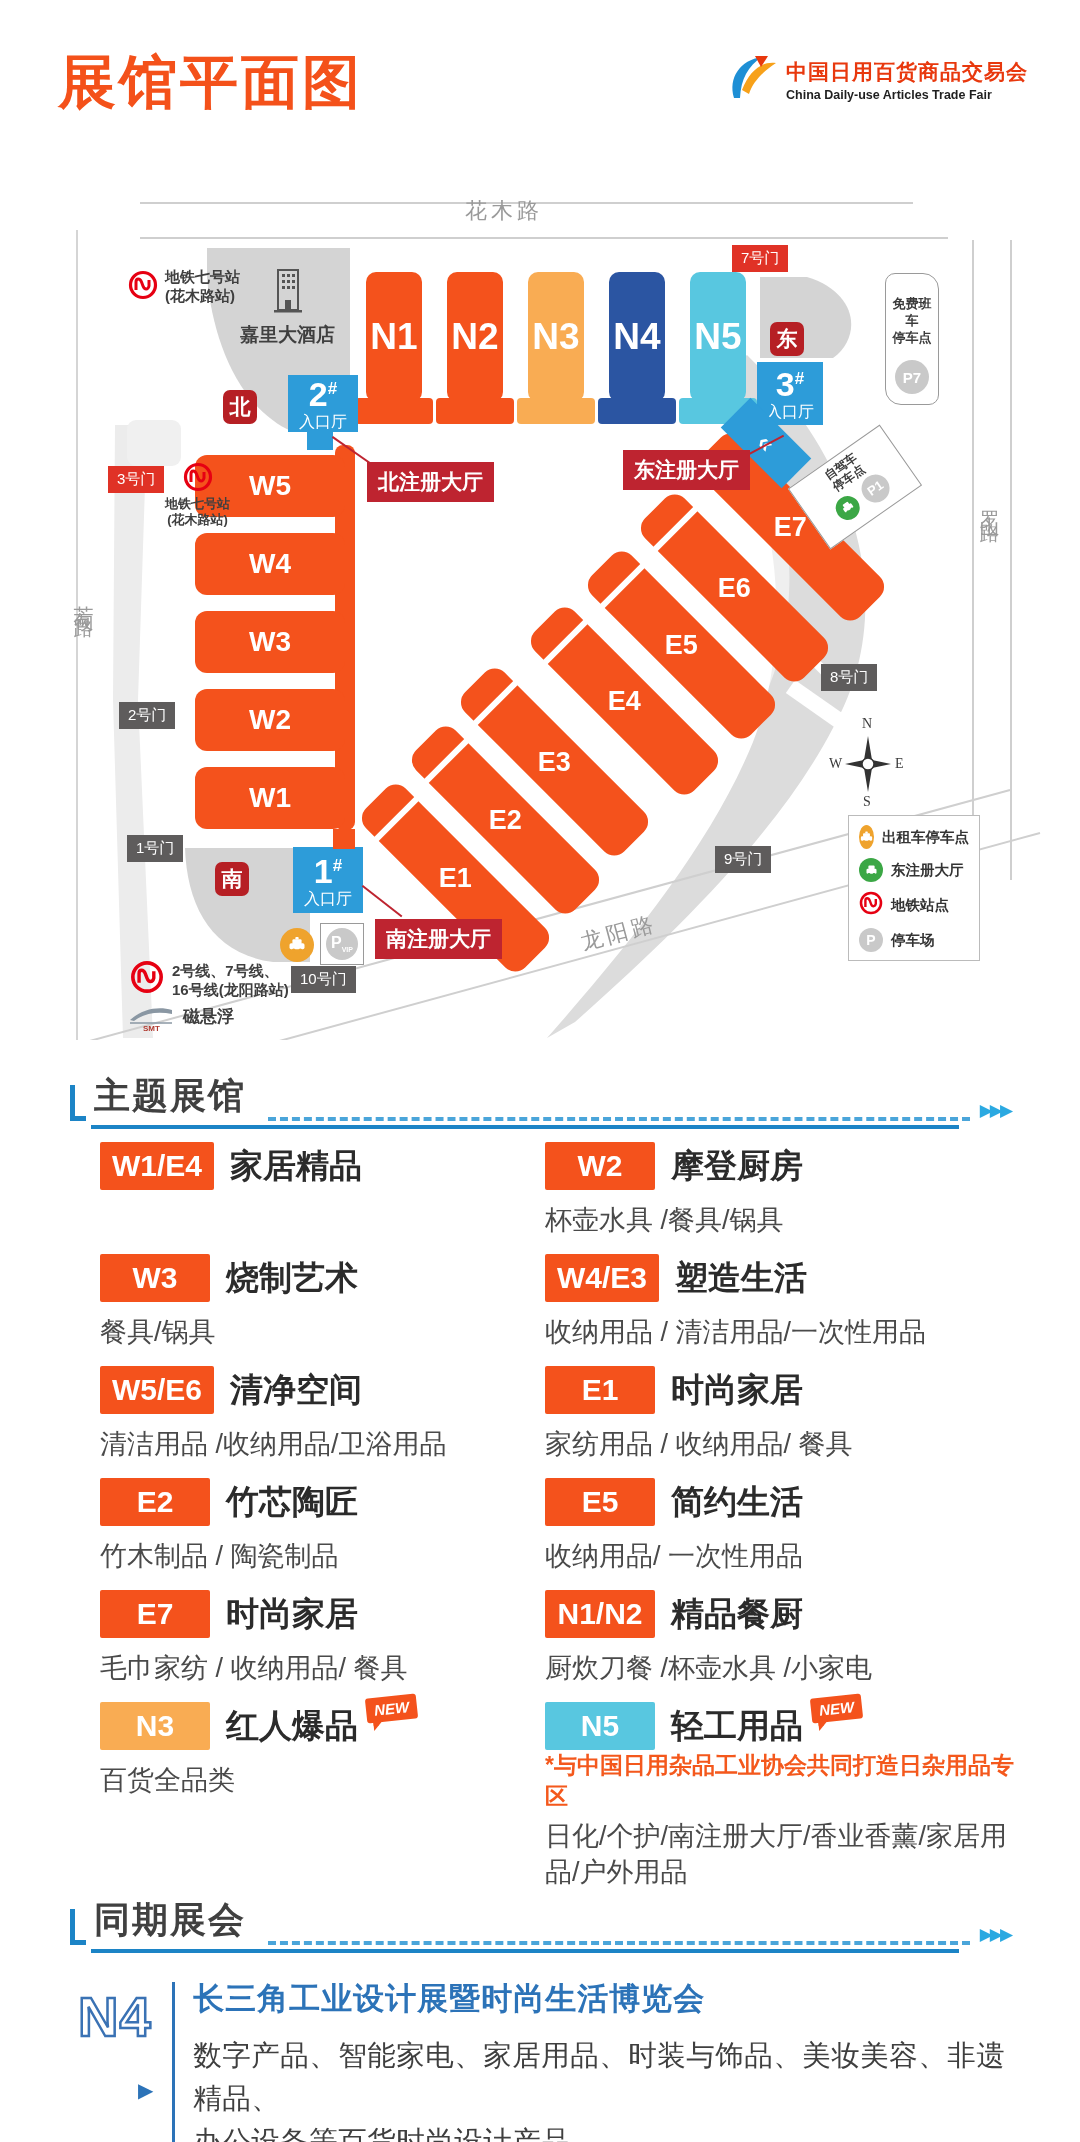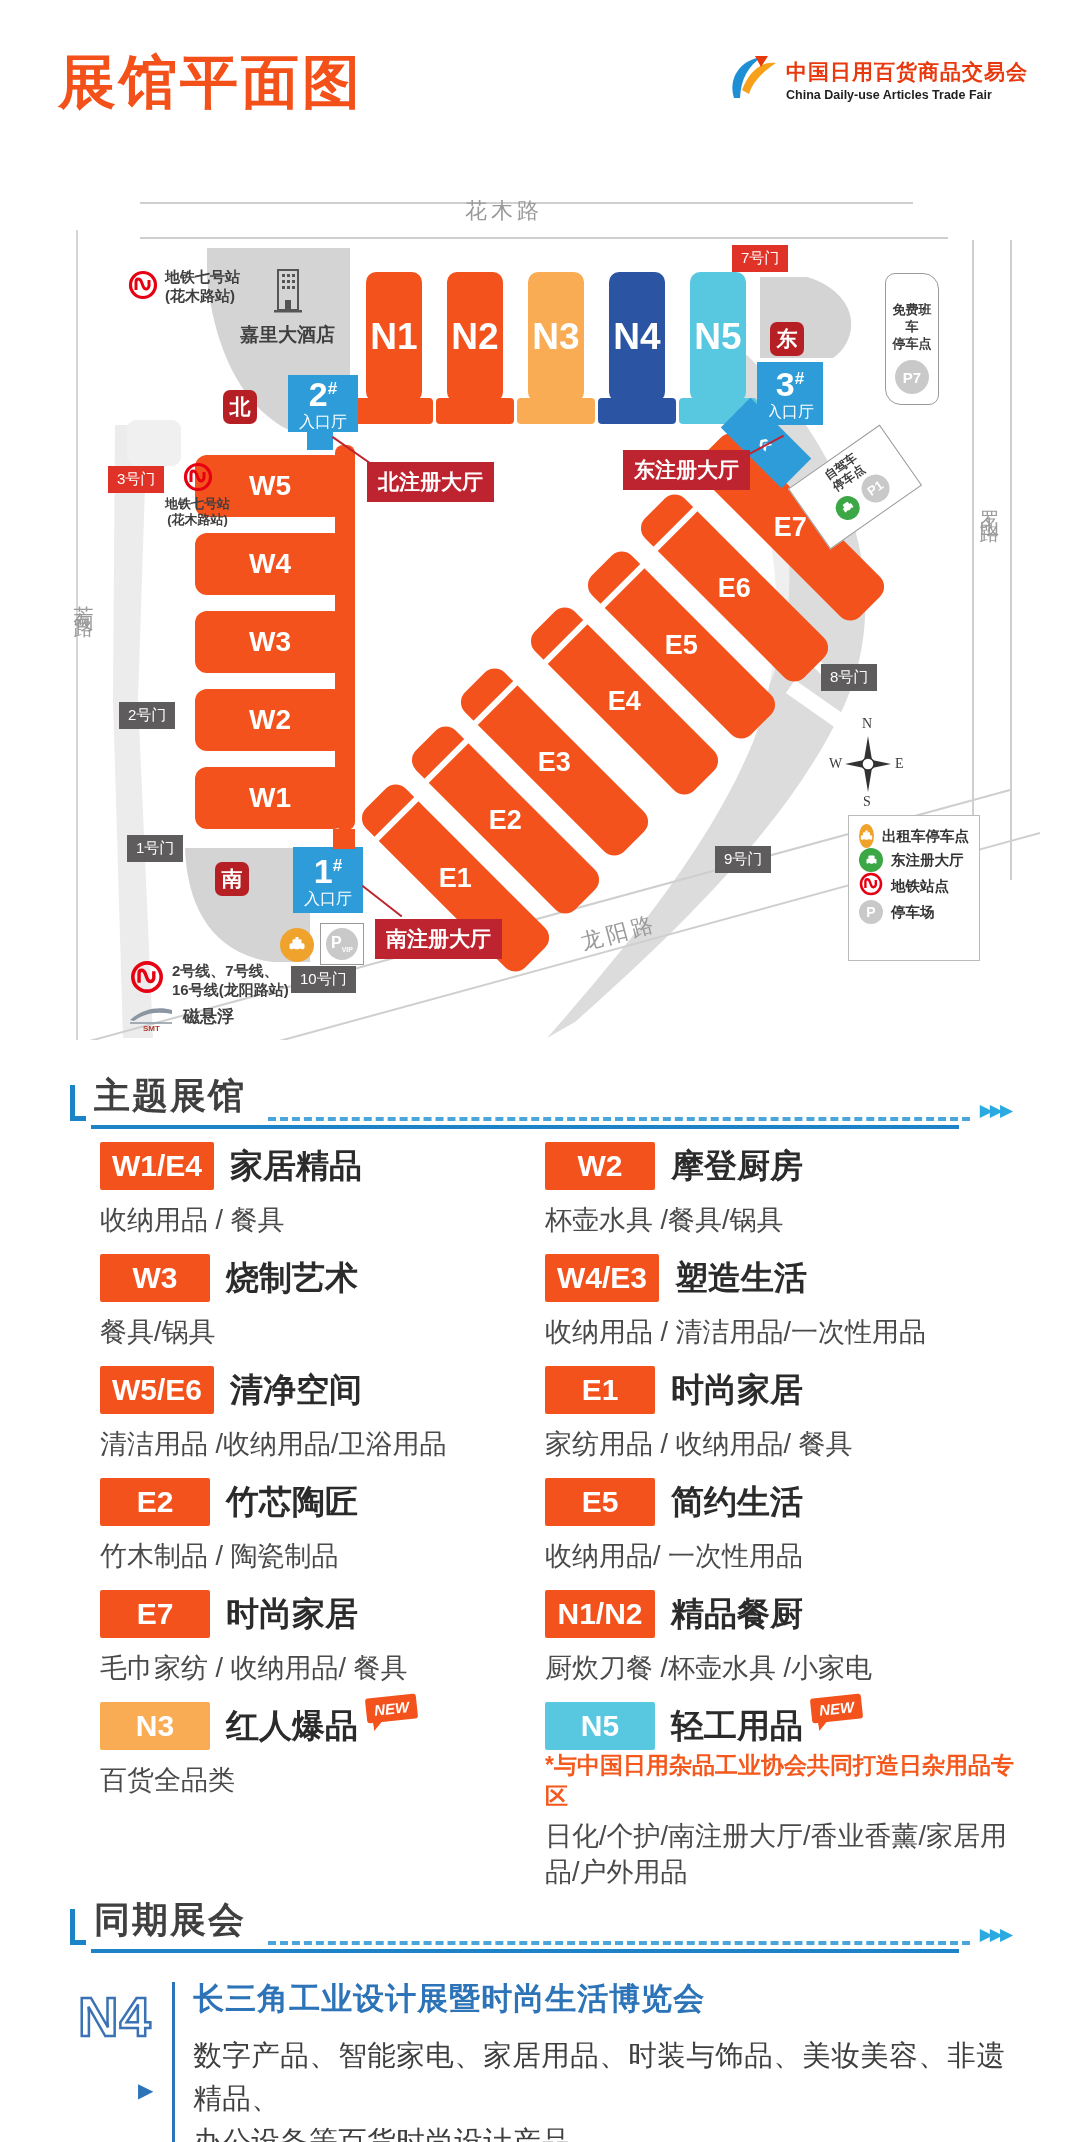--- a/index.html
+++ b/index.html
@@ -55,34 +55,34 @@
        padding:6px 11px;white-space:nowrap}
   .pline{position:absolute;border-top:2px solid var(--reg-red);transform-origin:left top}
 
   .map-note{position:absolute;font-size:13px;font-weight:bold;color:#3f3f3f;line-height:1.25;white-space:nowrap}
   .metro-ic{display:inline-block}
   .pcirc{border-radius:50%;background:#C9C9C9;color:#fff;font-weight:bold;
          display:flex;align-items:center;justify-content:center}
 
   .p7box{left:850px;top:133px;width:54px;height:132px;background:#fff;border:1px solid #9a9a9a;
          border-radius:10px 16px 10px 16px;display:flex;flex-direction:column;align-items:center;
-         justify-content:space-between;padding:28px 2px 10px}
+         justify-content:space-between;padding:22px 2px 10px}
   .p7box .t{font-size:13px;font-weight:bold;text-align:center;line-height:1.3}
   .p1box{left:764px;top:310px;width:112px;height:74px;background:#fff;border:1px solid #9a9a9a;
          transform:rotate(-35deg);display:flex;flex-direction:column;align-items:center;padding-top:4px}
   .p1box .t{font-size:12px;font-weight:bold;line-height:1.2;text-align:center}
   .p1row{display:flex;align-items:center;gap:8px;margin-top:2px}
   .iccirc{border-radius:50%;display:flex;align-items:center;justify-content:center}
   .vipbox{left:285px;top:783px;width:44px;height:42px;background:#fff;border:1px solid #9a9a9a;
           display:flex;align-items:center;justify-content:center}
   .vipbox .pcirc{width:32px;height:32px;font-size:16px}
   .vipbox sub{font-size:7px}
 
   .legend{left:813px;top:675px;width:132px;height:146px;background:#fff;border:1px solid #bbb;
-          display:flex;flex-direction:column;justify-content:flex-start;padding:8px 10px}
+          display:flex;flex-direction:column;justify-content:flex-end;gap:9px;padding:8px 10px}
   .lg-row{display:flex;align-items:center;gap:8px}
   .lg-row .lbl{font-size:14.5px;font-weight:bold;color:#333;white-space:nowrap}
 
   
   .sec-head{left:70px;width:940px}
   .sec-row{display:flex;align-items:flex-end}
   .bracket{width:16px;height:36px;border-left:5px solid var(--line-blue);
            border-bottom:5px solid var(--line-blue);margin-right:8px;margin-top:8px}
   .sec-title{font-size:36px;font-weight:bold;color:#404040;letter-spacing:2px}
   .dash{flex:1;border-top:4px dashed var(--dash-blue);margin:8px 10px 0 22px}
@@ -407,21 +407,20 @@
     <div class="sec-title">主题展馆</div>
     <div class="dash"></div>
     <div class="tri">▶▶▶</div>
   </div>
   <div class="solid"></div>
 </div>
 
 <div class="abs grid">
   <div class="entry">
     <span class="badge">W1/E4</span><span class="e-title">家居精品</span>
-    <div class="e-desc">收纳用品 / 餐具</div>
   </div>
   <div class="entry">
     <span class="badge">W2</span><span class="e-title">摩登厨房</span>
     <div class="e-desc">杯壶水具 /餐具/锅具</div>
   </div>
   <div class="entry">
     <span class="badge">W3</span><span class="e-title">烧制艺术</span>
     <div class="e-desc">餐具/锅具</div>
   </div>
   <div class="entry">

